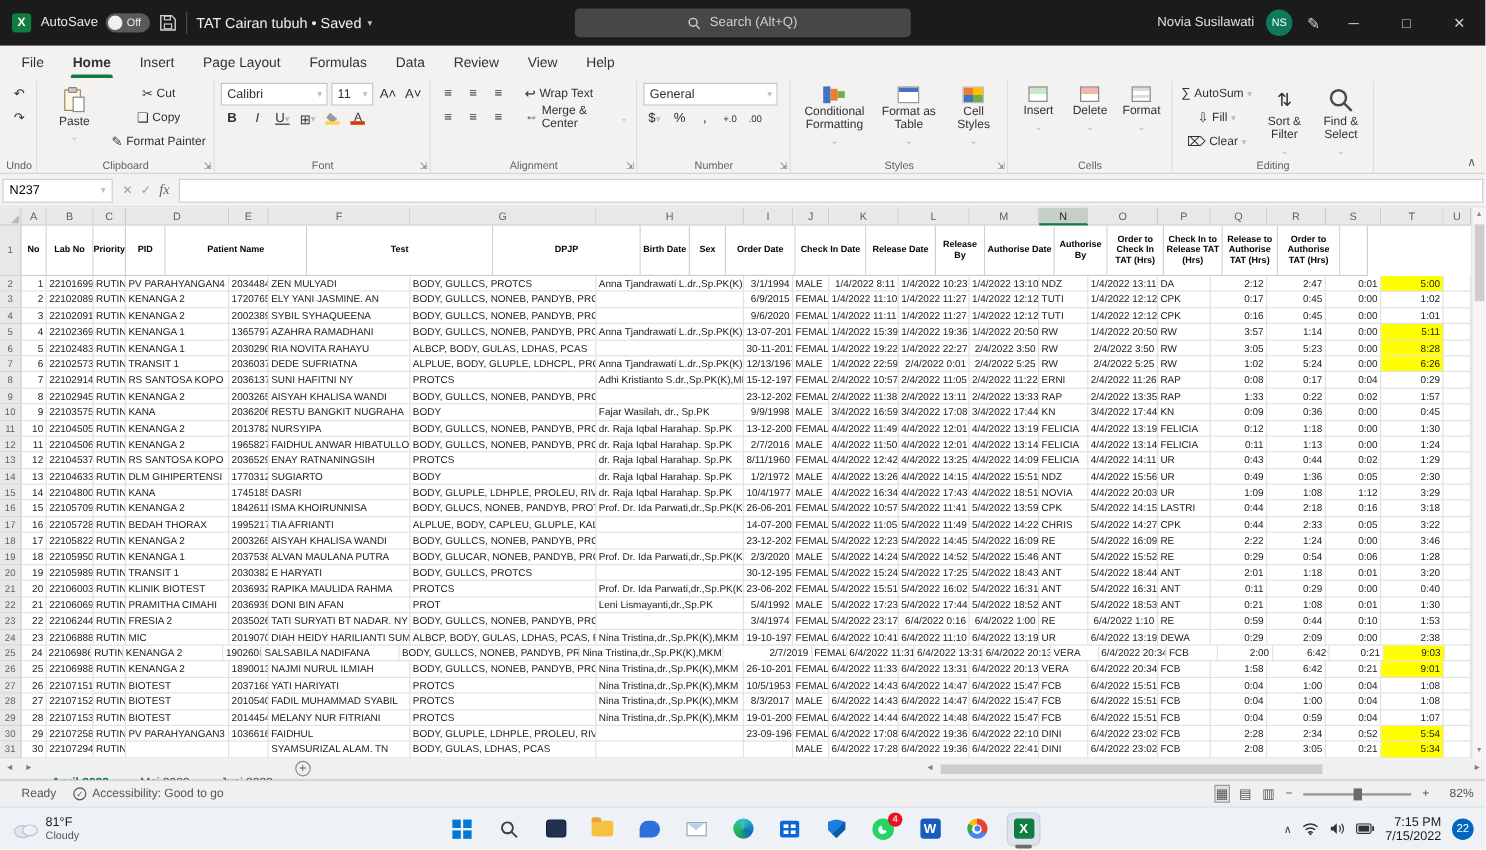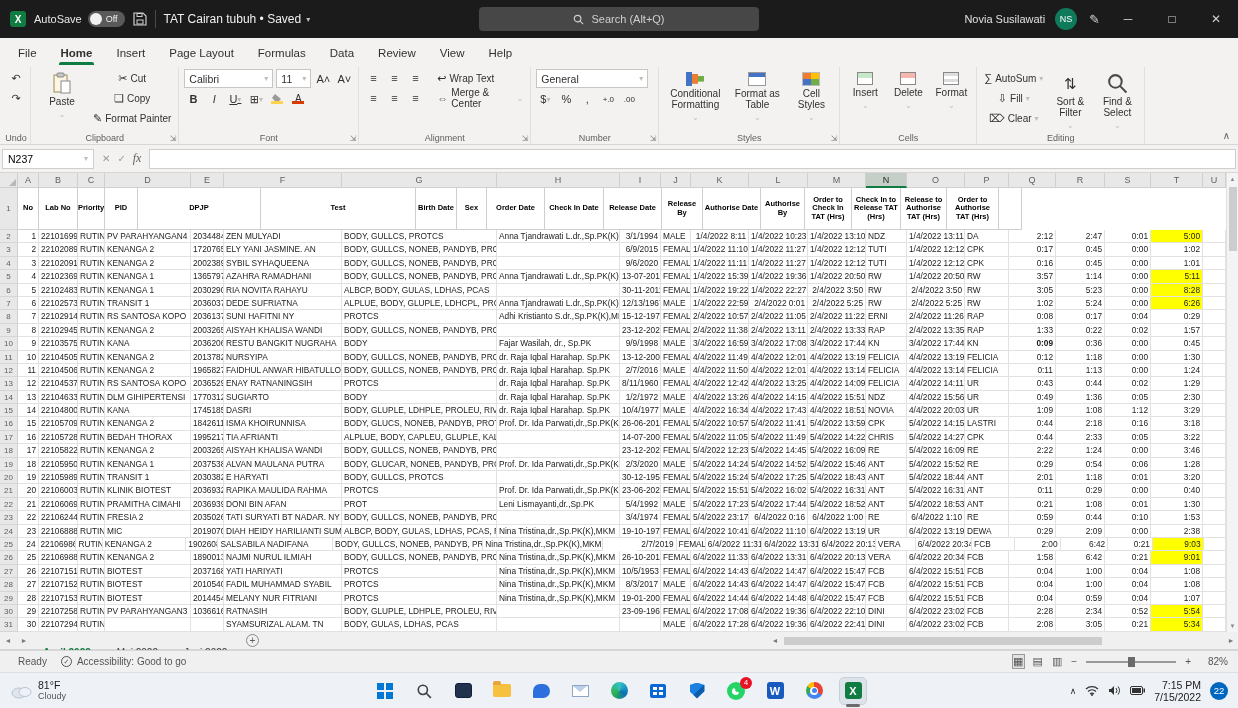--- a/index.html
+++ b/index.html
@@ -519,22 +519,23 @@
           <div class="rowh">29</div>
           <div class="rowh">30</div>
           <div class="rowh">31</div>
         </div>
       <div class="cells">
         <div class="hrow">
             <div class="hc" style="width: 21px;">No</div>
             <div class="hc" style="width: 39px;">Lab No</div>
             <div class="hc" style="width: 27px;">Priority</div>
             <div class="hc" style="width: 33px;">PID</div>
+            <div class="hc" style="width: 118px;">Patient Name</div>
+            <div class="hc" style="width: 155px;">Test</div>
             <div class="hc" style="width: 123px;">DPJP</div>
-            <div class="hc" style="width: 155px;">Test</div>
             <div class="hc" style="width: 41px;">Birth Date</div>
             <div class="hc" style="width: 30px;">Sex</div>
             <div class="hc" style="width: 58px;">Order Date</div>
             <div class="hc" style="width: 59px;">Check In Date</div>
             <div class="hc" style="width: 58px;">Release Date</div>
             <div class="hc" style="width: 41px;">Release By</div>
             <div class="hc" style="width: 58px;">Authorise Date</div>
             <div class="hc" style="width: 44px;">Authorise By</div>
             <div class="hc" style="width: 47px;">Order to Check In TAT (Hrs)</div>
             <div class="hc" style="width: 49px;">Check In to Release TAT (Hrs)</div>
@@ -737,21 +738,21 @@
               <div class="dc al" style="width: 155px;">BODY</div>
               <div class="dc al" style="width: 123px;">Fajar Wasilah, dr., Sp.PK</div>
               <div class="dc ar" style="width: 41px;">9/9/1998</div>
               <div class="dc al" style="width: 30px;">MALE</div>
               <div class="dc ar" style="width: 58px;">3/4/2022 16:59</div>
               <div class="dc ar" style="width: 59px;">3/4/2022 17:08</div>
               <div class="dc ar" style="width: 58px;">3/4/2022 17:44</div>
               <div class="dc al" style="width: 41px;">KN</div>
               <div class="dc ar" style="width: 58px;">3/4/2022 17:44</div>
               <div class="dc al" style="width: 44px;">KN</div>
-              <div class="dc ar" style="width: 47px; font-weight: bold;">0:09</div>
+              <div class="dc ar" style="width: 47px;">0:09</div>
               <div class="dc ar" style="width: 49px;">0:36</div>
               <div class="dc ar" style="width: 46px;">0:00</div>
               <div class="dc ar" style="width: 52px;">0:45</div>
               <div class="dc al" style="width: 23px;"></div>
             </div>
             <div class="drow">
               <div class="dc ar" style="width: 21px;">10</div>
               <div class="dc ar" style="width: 39px;">22104505</div>
               <div class="dc al" style="width: 27px;">RUTIN</div>
               <div class="dc al" style="width: 86px;">KENANGA 2</div>
@@ -1186,21 +1187,21 @@
               <div class="dc ar" style="width: 46px;">0:04</div>
               <div class="dc ar" style="width: 52px;">1:07</div>
               <div class="dc al" style="width: 23px;"></div>
             </div>
             <div class="drow">
               <div class="dc ar" style="width: 21px;">29</div>
               <div class="dc ar" style="width: 39px;">22107258</div>
               <div class="dc al" style="width: 27px;">RUTIN</div>
               <div class="dc al" style="width: 86px;">PV PARAHYANGAN3</div>
               <div class="dc ar" style="width: 33px;">1036616</div>
-              <div class="dc al" style="width: 118px;">RATNASIH</div>
+              <div class="dc al" style="width: 118px;">FAIDHUL</div>
               <div class="dc al" style="width: 155px;">BODY, GLUPLE, LDHPLE, PROLEU, RIVA</div>
               <div class="dc al" style="width: 123px;"></div>
               <div class="dc ar" style="width: 41px;">23-09-1964</div>
               <div class="dc al" style="width: 30px;">FEMALE</div>
               <div class="dc ar" style="width: 58px;">6/4/2022 17:08</div>
               <div class="dc ar" style="width: 59px;">6/4/2022 19:36</div>
               <div class="dc ar" style="width: 58px;">6/4/2022 22:10</div>
               <div class="dc al" style="width: 41px;">DINI</div>
               <div class="dc ar" style="width: 58px;">6/4/2022 23:02</div>
               <div class="dc al" style="width: 44px;">FCB</div>

